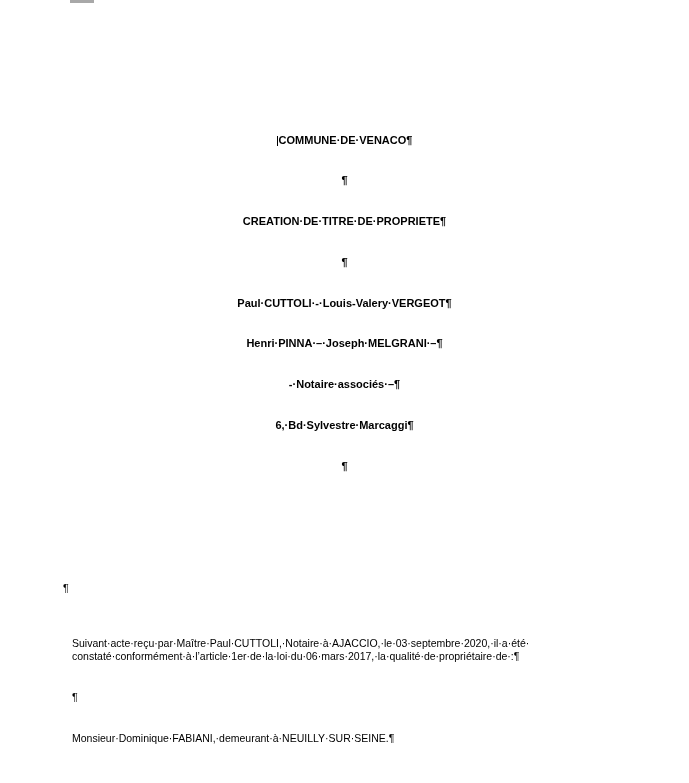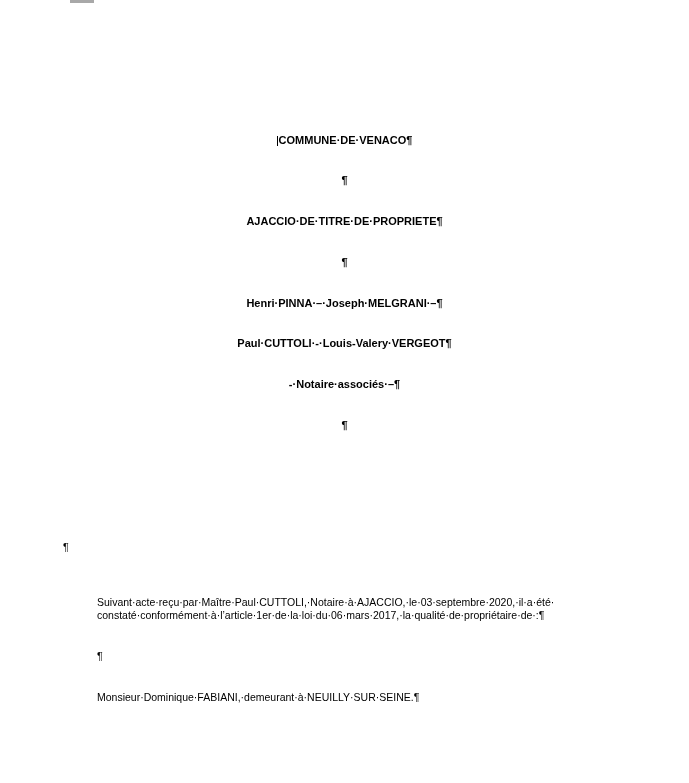--- a/index.html
+++ b/index.html
@@ -35,41 +35,42 @@
   }
   .caret {
     display: inline-block;
     width: 1px;
     height: 10px;
     background: #000000;
     vertical-align: text-bottom;
     margin-right: 1px;
   }
   .bodytxt { font-size: 10.5px; }
-  .para { margin-left: 97px; }
+  .para { margin-left: 72px; }
   .margin-para { margin-left: 63px; }
 </style>
 </head>
 <body>
 
 <div class="page">
 
   <div class="top-mark"></div>
 
   <div class="doc">
 
     
     <div class="hdr">
       <div><span class="caret"></span><span>COMMUNE·DE·VENACO¶</span></div>
       <div>¶</div>
-      <div>AJACCIO·DE·TITRE·DE·PROPRIETE¶</div>
+      <div>CREATION·DE·TITRE·DE·PROPRIETE¶</div>
       <div>¶</div>
+      <div>Paul·CUTTOLI·-·Louis-Valery·VERGEOT¶</div>
       <div>Henri·PINNA·–·Joseph·MELGRANI·–¶</div>
-      <div>Paul·CUTTOLI·-·Louis-Valery·VERGEOT¶</div>
       <div>-·Notaire·associés·–¶</div>
+      <div>6,·Bd·Sylvestre·Marcaggi¶</div>
       <div>¶</div>
     </div>
 
     
     <div class="bodytxt">
       <div class="margin-para">¶</div>
 
       <div class="para">Suivant·acte·reçu·par·Maître·Paul·CUTTOLI,·Notaire·à·AJACCIO,·le·03·septembre·2020,·il·a·été·
 constaté·conformément·à·l’article·1er·de·la·loi·du·06·mars·2017,·la·qualité·de·propriétaire·de·:¶</div>
       <div class="para">¶</div>

